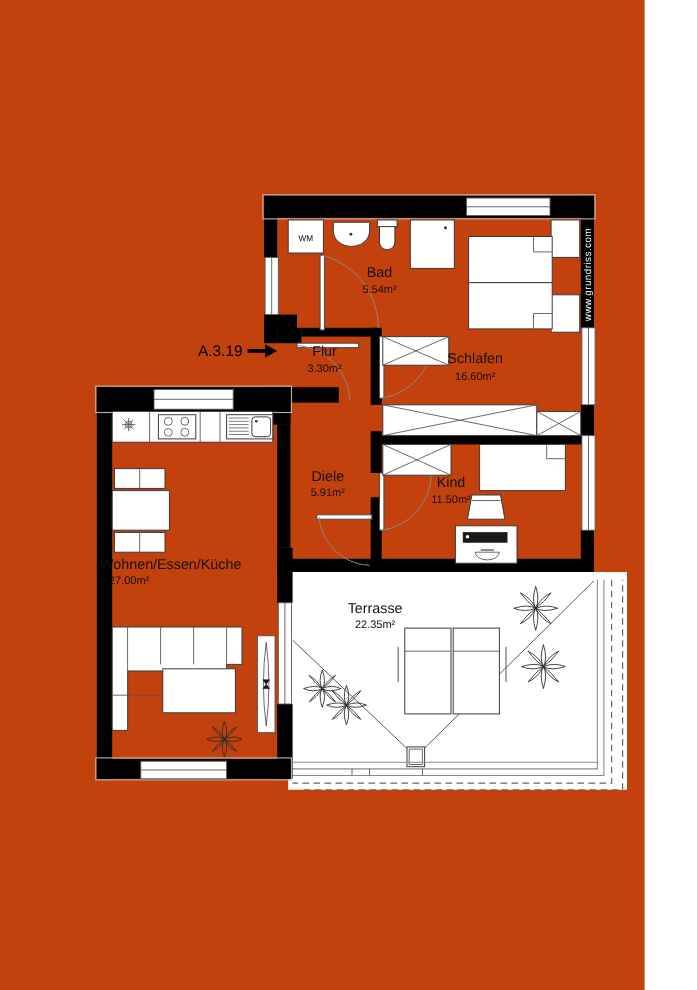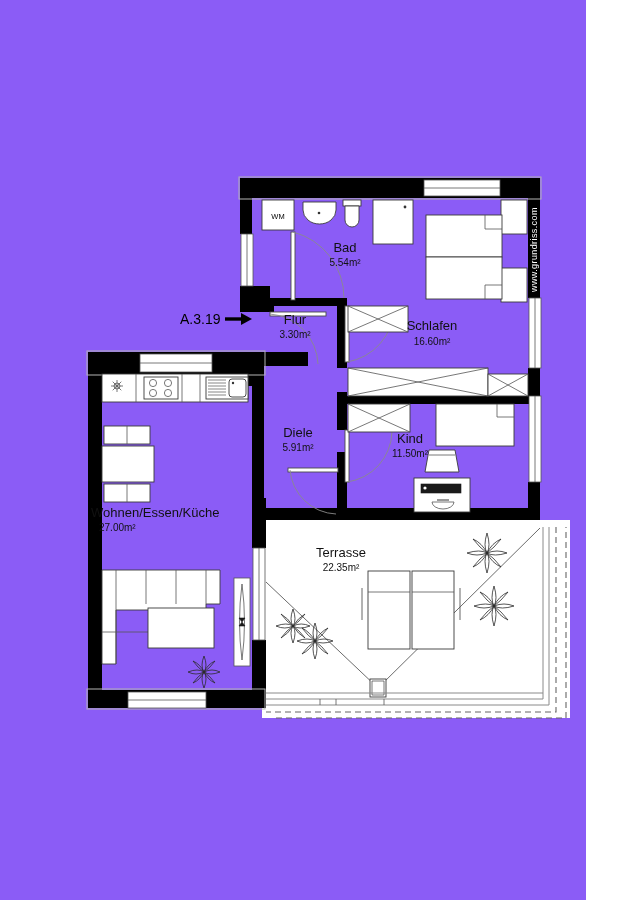--- a/index.html
+++ b/index.html
@@ -10,21 +10,21 @@
   body {
     width: 634px;
     height: 900px;
     font-family: "Liberation Sans", sans-serif;
     overflow: hidden;
   }
   #floorplan-root {
     position: relative;
     width: 586px;
     height: 900px;
-    background: #8b5cf6;
+    background: #c2410c;
   }
   svg#plan {
     display: block;
     width: 634px;
     height: 900px;
   }
   .wall      { fill: #000000; }
   .furn      { fill: #ffffff; stroke: #3a3a3a; stroke-width: 0.9; }
   .furn-thin { fill: none;    stroke: #555555; stroke-width: 0.8; }
   .furn-dark { fill: #1a1a1a; stroke: #1a1a1a; stroke-width: 0.6; }

